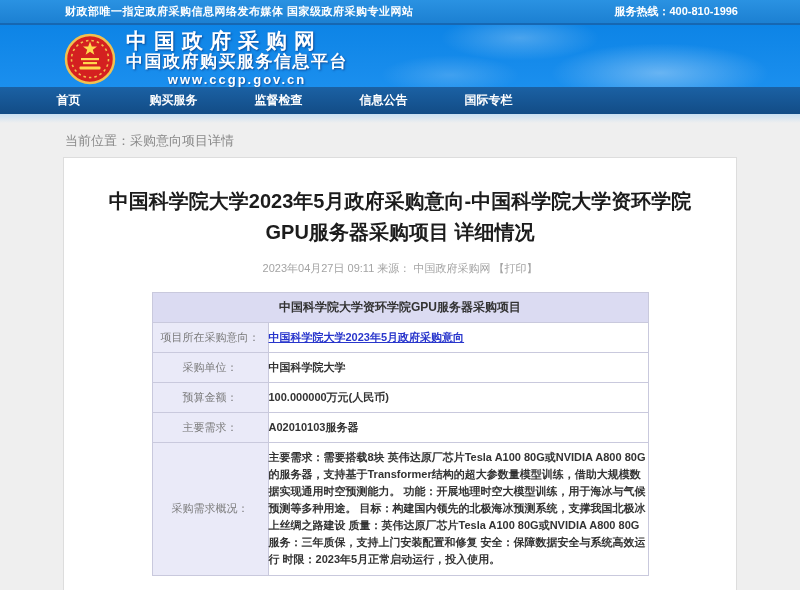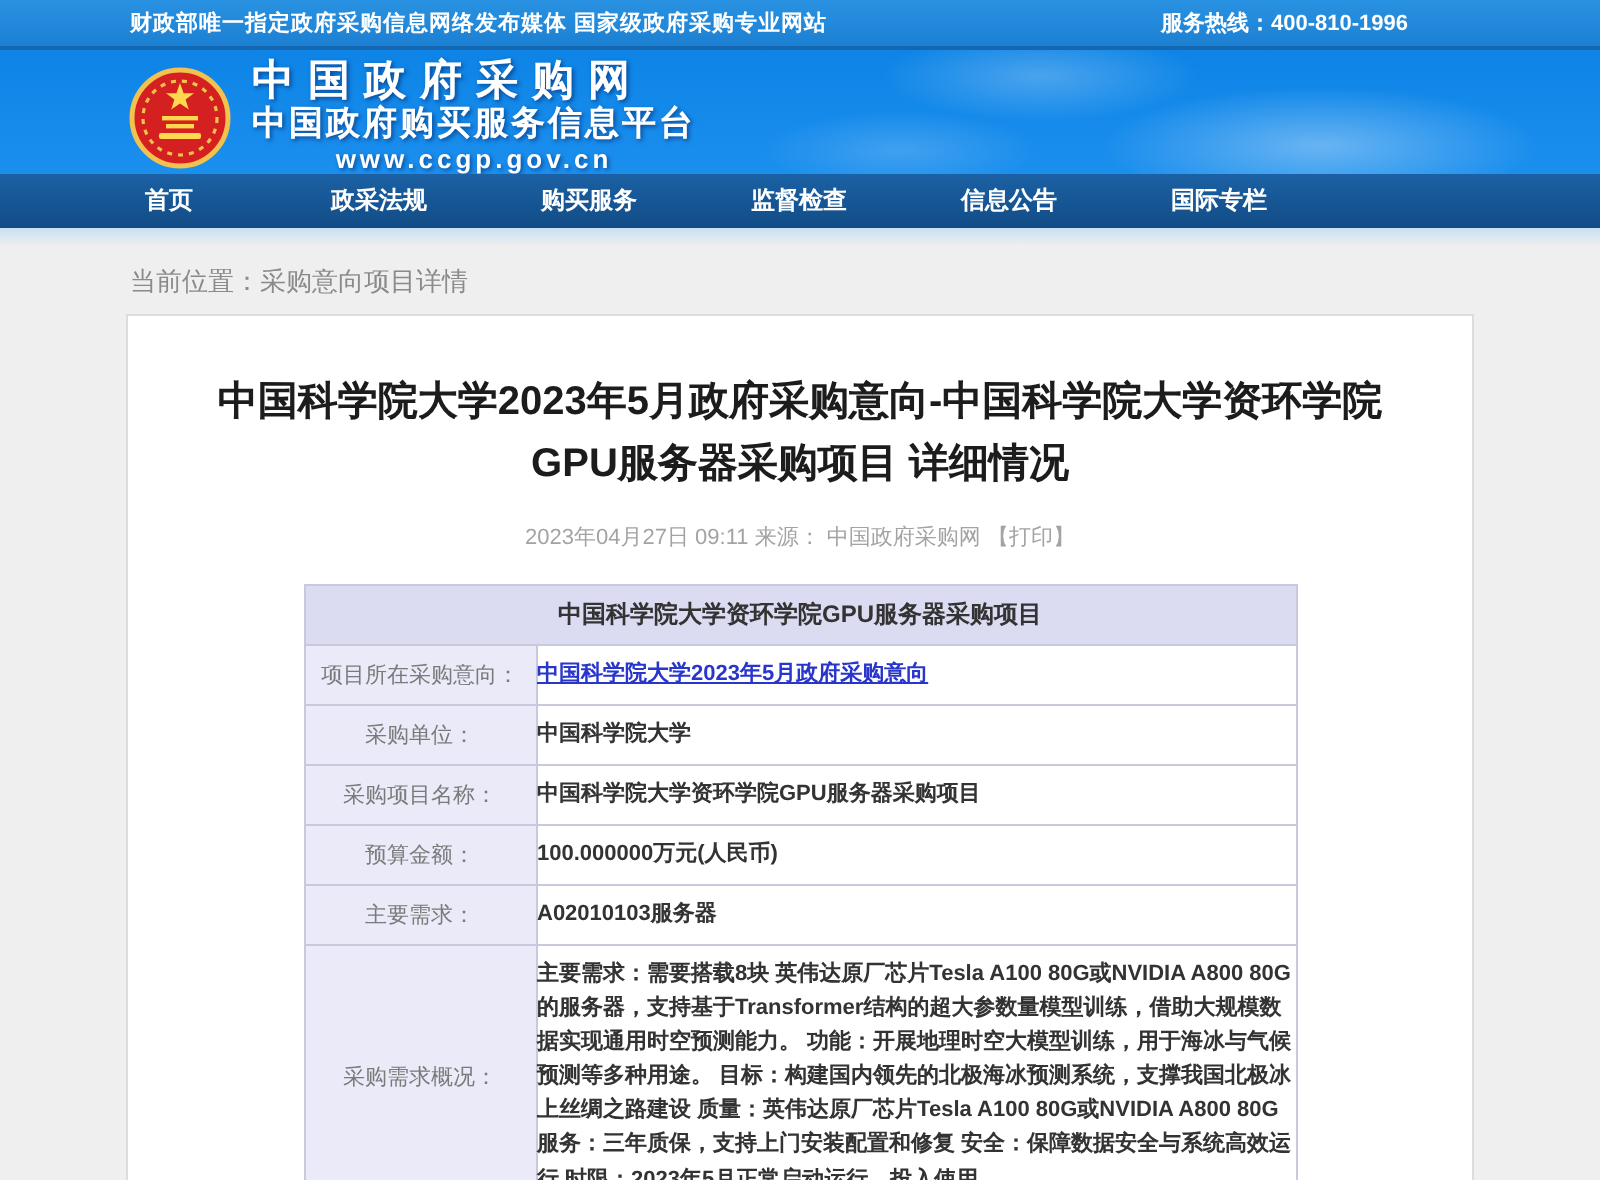--- a/index.html
+++ b/index.html
@@ -2,41 +2,41 @@
 <html><head>
 <meta charset="utf-8">
 <style>
   * { margin:0; padding:0; box-sizing:border-box; }
   html,body { width:800px; height:590px; overflow:hidden; }
   body { font-family:"Liberation Sans","DejaVu Sans",sans-serif; background:#efefef; color:#333; }
 
   
   .topbar { height:25px; background:linear-gradient(180deg,#2a92e2,#1c80d2);
     border-bottom:2px solid #1667b2; display:flex; align-items:center;
-    justify-content:space-between; padding:0 96px 0 65px; color:#fff; font-size:11px; }
+    justify-content:space-between; padding:0 62px 0 65px; color:#fff; font-size:11px; }
   .topbar .slogan { font-weight:bold; letter-spacing:.5px; }
   .topbar .hotline { font-weight:bold; }
 
   
   .banner { position:relative; height:62px; background:linear-gradient(180deg,#0d84e6,#1b8fee);
     overflow:hidden; }
   .cloud { position:absolute; border-radius:50%; background:radial-gradient(ellipse at center,rgba(255,255,255,.35),rgba(255,255,255,0) 70%); }
   .c1 { width:220px; height:60px; right:30px; top:18px; }
   .c2 { width:160px; height:46px; right:200px; top:-10px; opacity:.7; }
   .c3 { width:140px; height:40px; left:380px; top:30px; opacity:.5; }
   .logo-wrap { position:absolute; left:64px; top:5px; display:flex; align-items:center; cursor:pointer; }
   .emblem { width:52px; height:52px; margin-right:10px; }
   .logo-text { color:#fff; text-shadow:1px 1px 2px rgba(0,20,80,.55); }
   .site-name { font-size:21px; font-weight:bold; letter-spacing:7px; line-height:1.05; white-space:nowrap; }
   .site-sub { font-size:17px; font-weight:bold; letter-spacing:1.5px; line-height:1.15; white-space:nowrap; }
   .site-url { font-size:13px; font-weight:bold; letter-spacing:2px; text-align:center; line-height:1.2; }
 
   
   .nav { height:27px; background:linear-gradient(180deg,#1b61a4,#124c86);
-    display:flex; align-items:center; padding-left:32px; }
+    display:flex; align-items:center; padding-left:16px; }
   .nav-item { width:105px; text-align:center; color:#fff; font-size:12px; font-weight:bold;
     cursor:pointer; line-height:27px; }
   .strip { height:9px; background:linear-gradient(180deg,#c8dff2,#efefef); }
 
   
   .breadcrumb { margin:9px 0 7px 65px; font-size:13px; color:#8a8a8a; }
 
   
   .card { margin-left:63px; width:674px; height:440px; background:#fff;
     border:1px solid #ddd; border-bottom:none; padding-top:28px; }
@@ -80,21 +80,20 @@
     <div class="logo-text">
       <div class="site-name">中国政府采购网</div>
       <div class="site-sub">中国政府购买服务信息平台</div>
       <div class="site-url">www.ccgp.gov.cn</div>
     </div>
   </div>
 </div>
 
 <div class="nav" id="nav-bar">
     <div class="nav-item">首页</div>
-    <div class="nav-item">政采法规</div>
     <div class="nav-item">购买服务</div>
     <div class="nav-item">监督检查</div>
     <div class="nav-item">信息公告</div>
     <div class="nav-item">国际专栏</div>
   </div>
 
 <div class="strip"></div>
 
 <div class="breadcrumb">
   <span>当前位置：</span><span>采购意向项目详情</span>
@@ -124,27 +123,20 @@
     </td>
   </tr>
         <tr>
     <th class="lbl">采购单位：</th>
     <td class="val">
       
       <span class="val-text">中国科学院大学</span>
     </td>
   </tr>
         <tr>
-    <th class="lbl">采购项目名称：</th>
-    <td class="val">
-      
-      <span class="val-text">中国科学院大学资环学院GPU服务器采购项目</span>
-    </td>
-  </tr>
-        <tr>
     <th class="lbl">预算金额：</th>
     <td class="val">
       
       <span class="val-text">100.000000万元(人民币)</span>
     </td>
   </tr>
         <tr>
     <th class="lbl">主要需求：</th>
     <td class="val">
       

